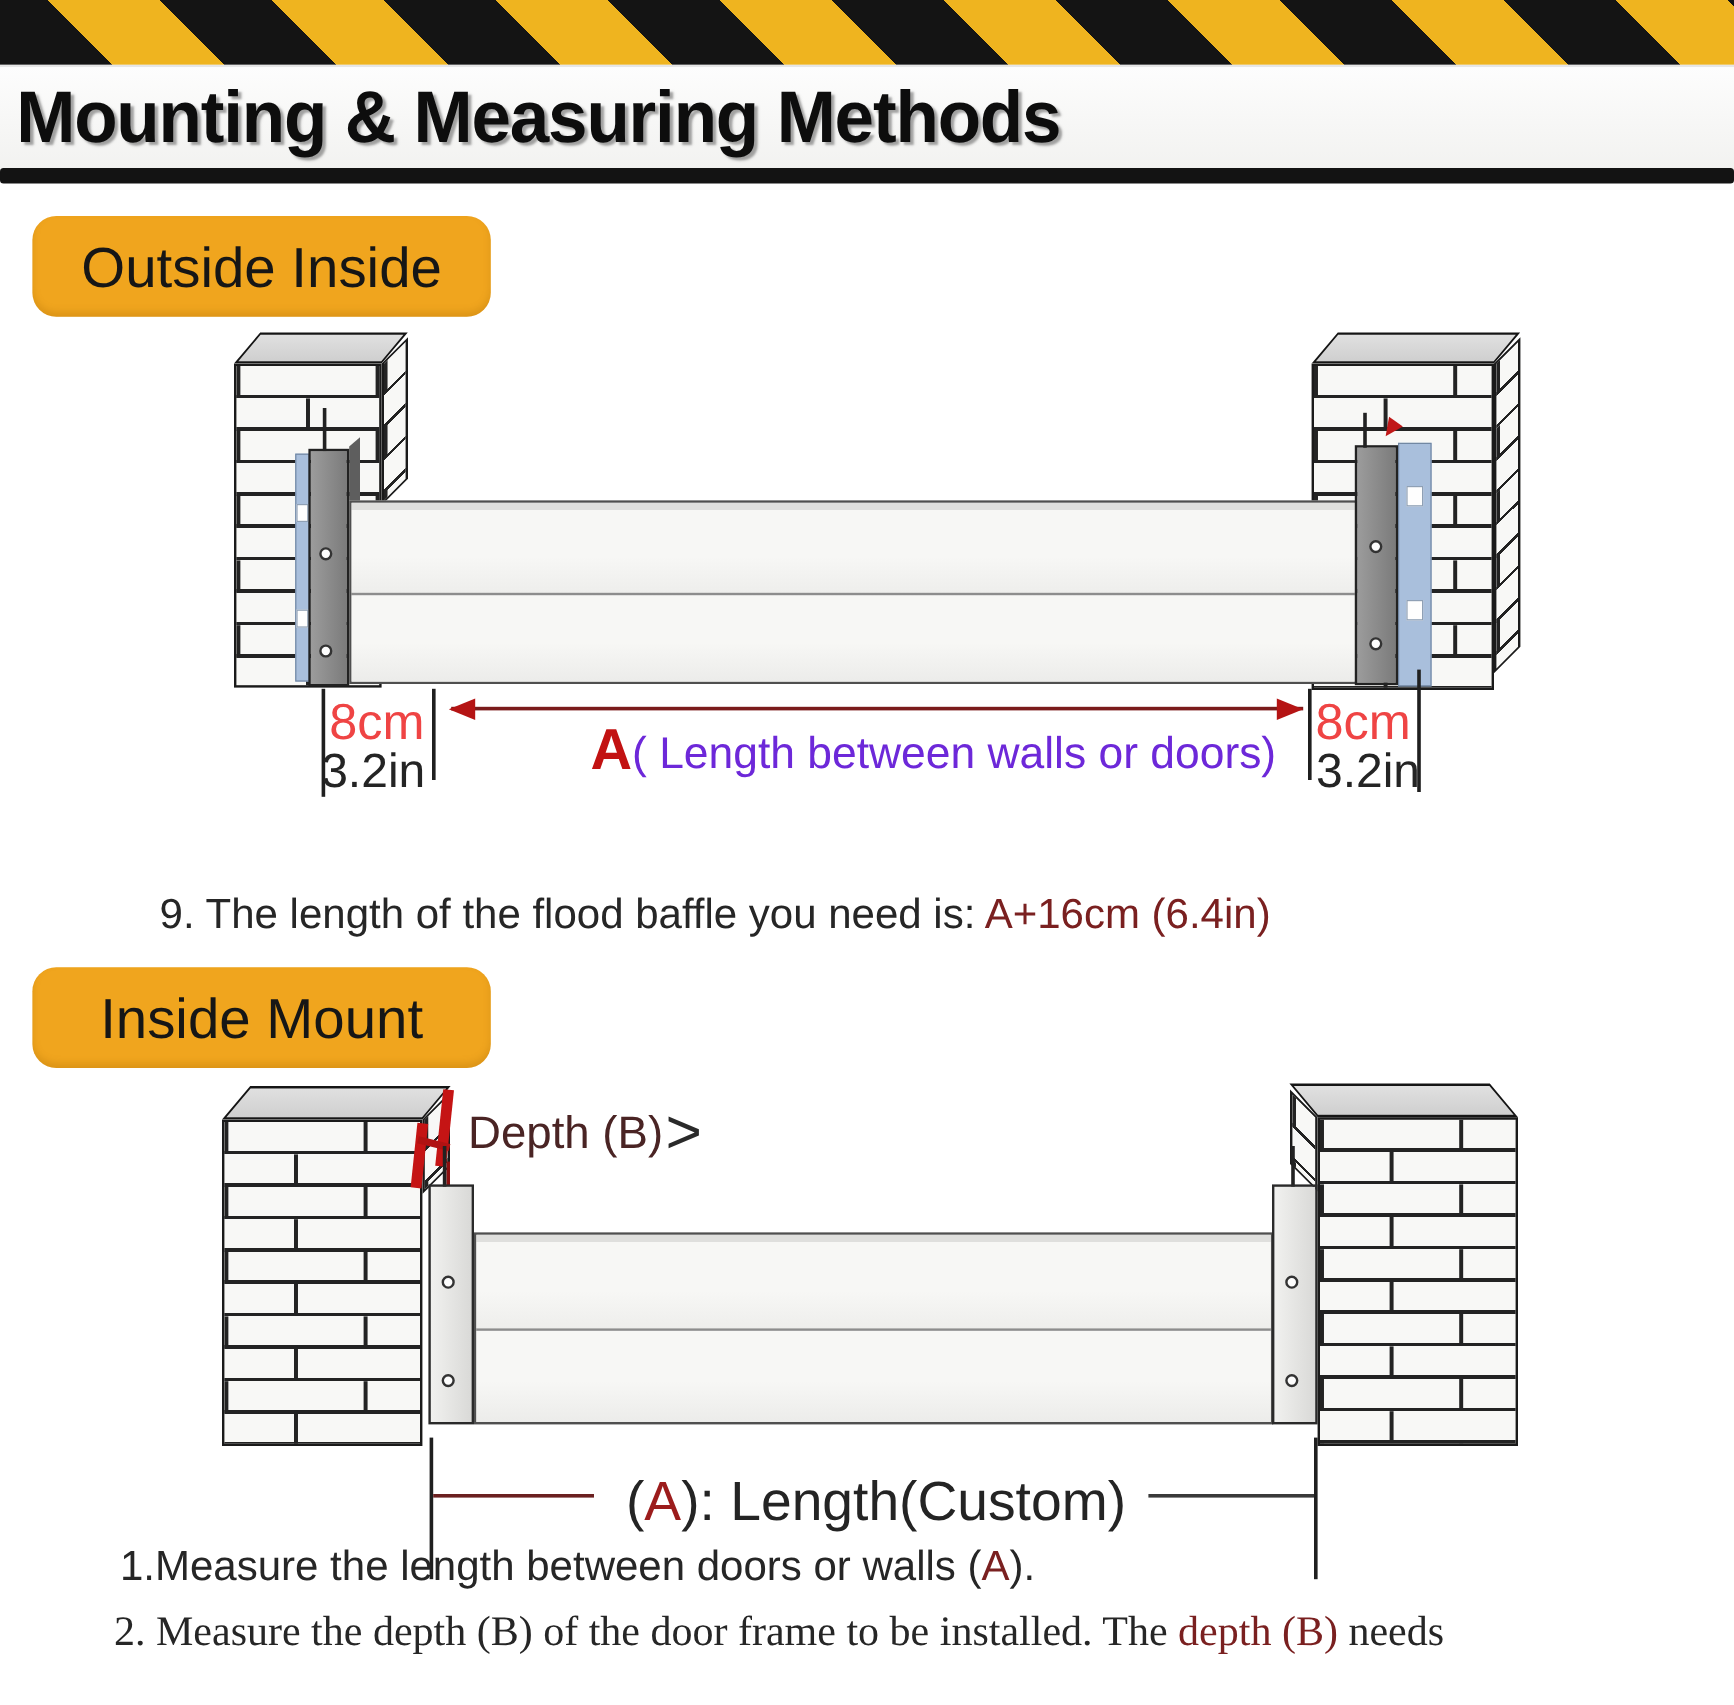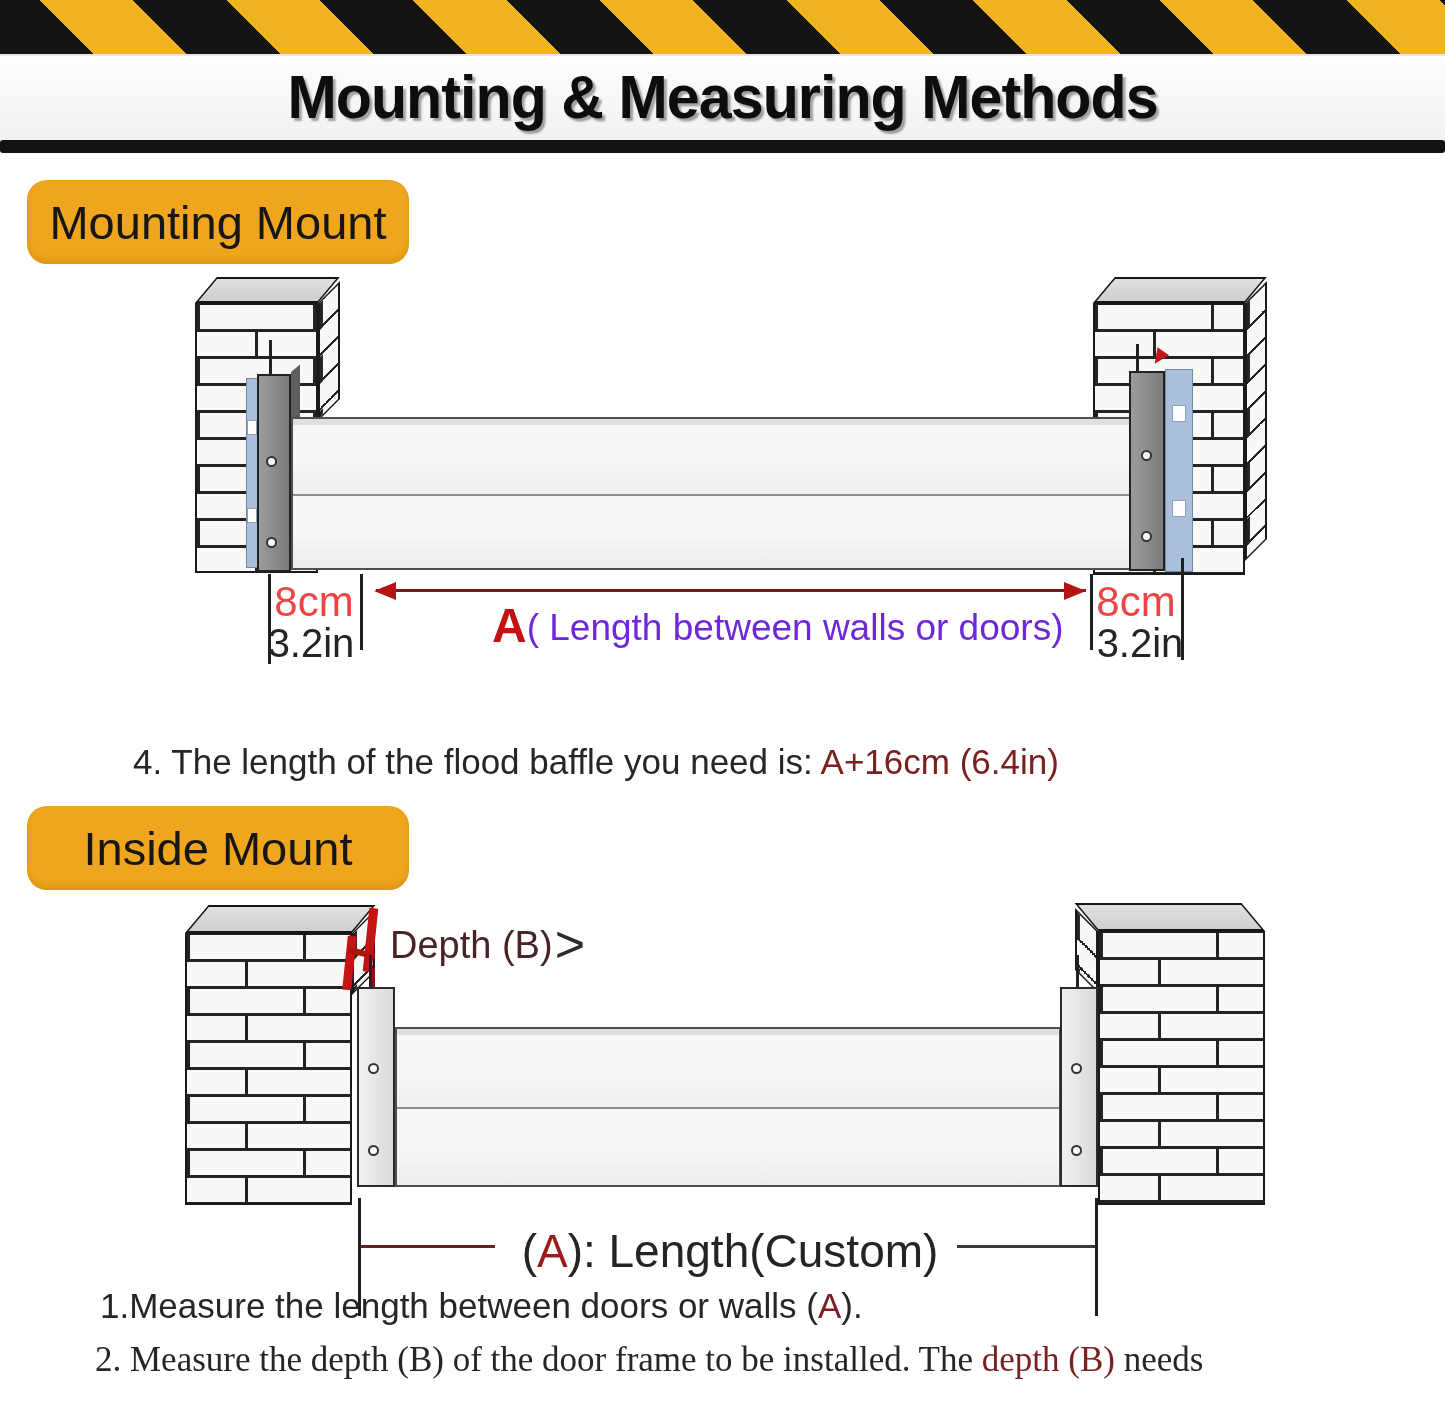--- a/index.html
+++ b/index.html
@@ -4,21 +4,21 @@
 <style>
   html,body{margin:0;padding:0;background:#fff;}
   .page{position:relative;width:1445px;height:1421px;background:#fff;overflow:hidden;
         font-family:"Liberation Sans", sans-serif;color:#262626;}
   .abs{position:absolute;}
 
   
   .stripes{left:0;top:0;width:1445px;height:54px;
     background:repeating-linear-gradient(45deg,#141414 0 66px,#efb41f 66px 132px);
     border-bottom:2px solid #e6e6e6;}
-  .title-wrap{left:0;top:56px;width:1445px;height:92px;text-align:center;
+  .title-wrap{left:0;top:56px;width:1445px;height:92px;text-align:left;
     background:linear-gradient(#fdfdfd,#f1f1ef);}
   .title{display:inline-block;margin-top:6px;font-size:61px;font-weight:700;color:#0d0d0d;
     letter-spacing:-1px;transform:scaleX(.97);
     text-shadow:3px 3px 2px rgba(90,90,90,.55);}
   .blackbar{left:0;top:140px;width:1445px;height:13px;background:#131313;border-radius:3px;}
 
   
   .badge{width:382px;height:84px;background:#f0a51e;border-radius:20px;
     display:flex;align-items:center;justify-content:center;
     font-size:47px;font-weight:500;color:#161616;
@@ -90,21 +90,21 @@
 <body>
 
 <div class="page">
 
   <div class="abs stripes"></div>
   <div class="abs title-wrap">
     <span class="title">Mounting &amp; Measuring Methods</span>
   </div>
   <div class="abs blackbar"></div>
 
-  <div class="abs badge" style="left:27px;top:180px;">Mounting Mount</div>
+  <div class="abs badge" style="left:27px;top:180px;">Outside Inside</div>
 
   <div class="abs" style="left:195px;top:277px;width:123px;height:296px;">
     <div class="abs ptop lean-r" style="left:0;top:0;width:123px;height:26px;"></div>
     <div class="abs pside side-r brick" style="left:123px;top:26px;width:22px;height:118px;"></div>
     <div class="abs pfront brick" style="left:0;top:26px;width:123px;height:270px;"></div>
   </div>
 
   <div class="abs" style="left:1093px;top:277px;width:152px;height:298px;">
     <div class="abs ptop lean-r" style="left:0;top:0;width:152px;height:26px;"></div>
     <div class="abs pside side-r brick" style="left:152px;top:26px;width:22px;height:258px;"></div>
@@ -147,21 +147,21 @@
     <span class="span-a">A</span>
     <span class="span-rest">( Length between walls or doors)</span>
   </div>
 
   <div class="abs tick" style="left:1090px;top:574px;height:76px;"></div>
   <div class="abs tick" style="left:1181px;top:558px;height:102px;"></div>
   <div class="abs dimtext" style="left:1090px;top:578px;width:92px;">8cm</div>
   <div class="abs dimtext2" style="left:1094px;top:621px;width:92px;">3.2in</div>
 
   <div class="abs steps" style="left:133px;top:742px;">
-    <span>4. The length of the flood baffle you need is: </span><span class="redtxt">A+16cm (6.4in)</span>
+    <span>9. The length of the flood baffle you need is: </span><span class="redtxt">A+16cm (6.4in)</span>
   </div>
 
   <div class="abs badge" style="left:27px;top:806px;">Inside Mount</div>
 
   <div class="abs" style="left:185px;top:905px;width:167px;height:300px;">
     <div class="abs ptop lean-r" style="left:0;top:0;width:167px;height:28px;"></div>
     <div class="abs pside side-r brick" style="left:167px;top:28px;width:23px;height:62px;"></div>
     <div class="abs pfront brick" style="left:0;top:28px;width:167px;height:272px;"></div>
   </div>
 

